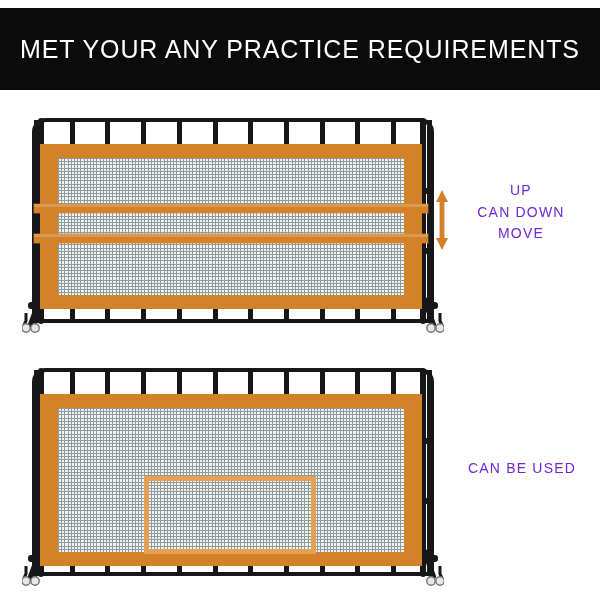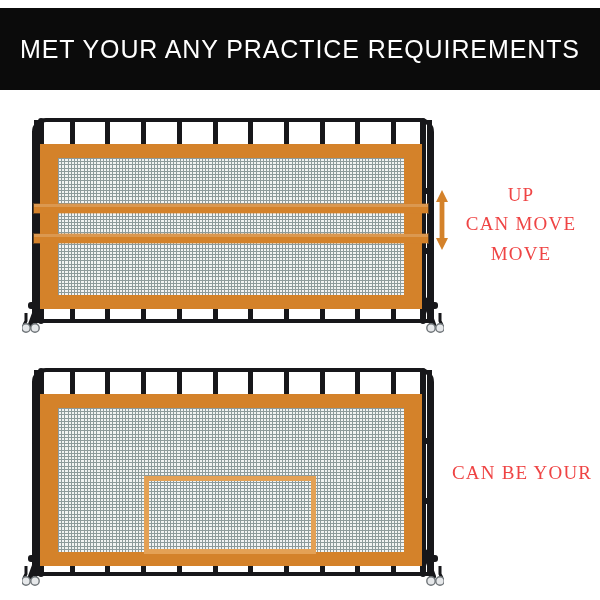--- a/index.html
+++ b/index.html
@@ -175,23 +175,23 @@
   
   .target-rect {
     position: absolute;
     border: 5px solid #e4a155;
     box-sizing: border-box;
   }
 
   
   .callout {
     position: absolute;
-    color: #ef4444;
-    font-family: Liberation Serif, serif;
-    font-size: 19px;
+    color: #6d28d9;
+    font-family: Liberation Sans, sans-serif;
+    font-size: 14px;
     letter-spacing: 1.2px;
     line-height: 1.55;
     text-align: center;
     white-space: nowrap;
   }
   .callout-up   { left: 455px; top: 180px; width: 132px; }
   .callout-target { left: 452px; top: 458px; width: 140px; }
 
   .arrow-updown {
     position: absolute;
@@ -270,21 +270,21 @@
   </div>
 
   <div class="arrow-updown">
     <svg width="20" height="64" viewBox="0 0 20 64">
       <path d="M10 2 L16 14 L12.4 14 L12.4 50 L16 50 L10 62 L4 50 L7.6 50 L7.6 14 L4 14 Z" fill="#d4822a"></path>
     </svg>
   </div>
 
   <div class="callout callout-up">
     <div>UP</div>
-    <div>CAN MOVE</div>
+    <div>CAN DOWN</div>
     <div>MOVE</div>
   </div>
 
   <div class="product bottom">
 
     <div class="frame"></div>
 
     <div class="bars">
       <div class="bar"></div>
       <div class="bar"></div>
@@ -332,16 +332,16 @@
       <svg width="26" height="20" viewBox="0 0 26 20">
         <path d="M22 0 L22 8 L24 12" stroke="#17171a" stroke-width="3" fill="none"></path>
         <path d="M14 0 L14 8 L12 12" stroke="#17171a" stroke-width="3" fill="none"></path>
         <circle cx="22" cy="15" r="4.2" fill="#e6e8ea" stroke="#6e7478" stroke-width="1.4"></circle>
         <circle cx="13" cy="15" r="4.2" fill="#e6e8ea" stroke="#6e7478" stroke-width="1.4"></circle>
       </svg>
     </div>
   </div>
 
   <div class="callout callout-target">
-    <div>CAN BE YOUR</div>
+    <div>CAN BE USED</div>
   </div>
 
 </div>
 
 </body></html>

